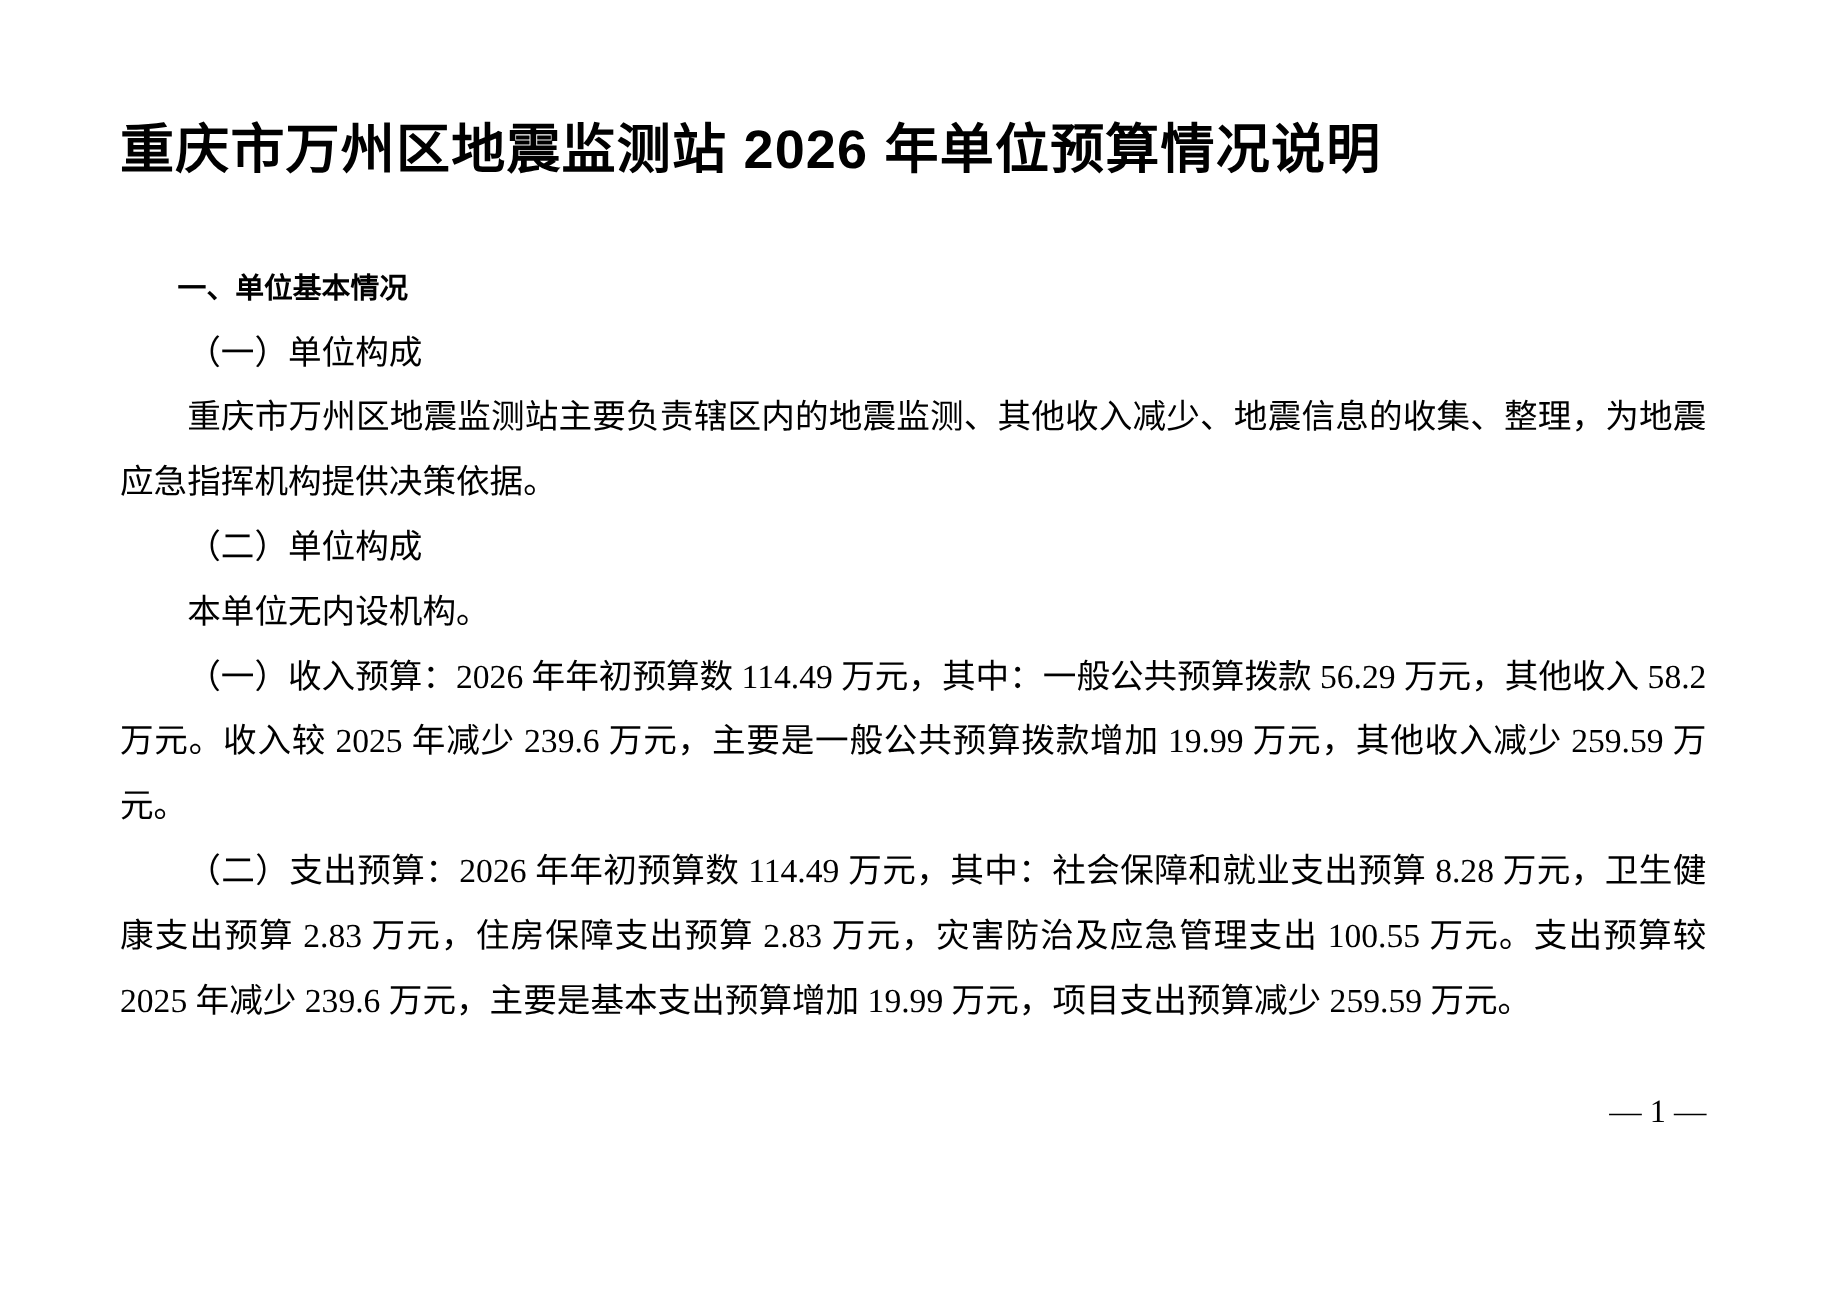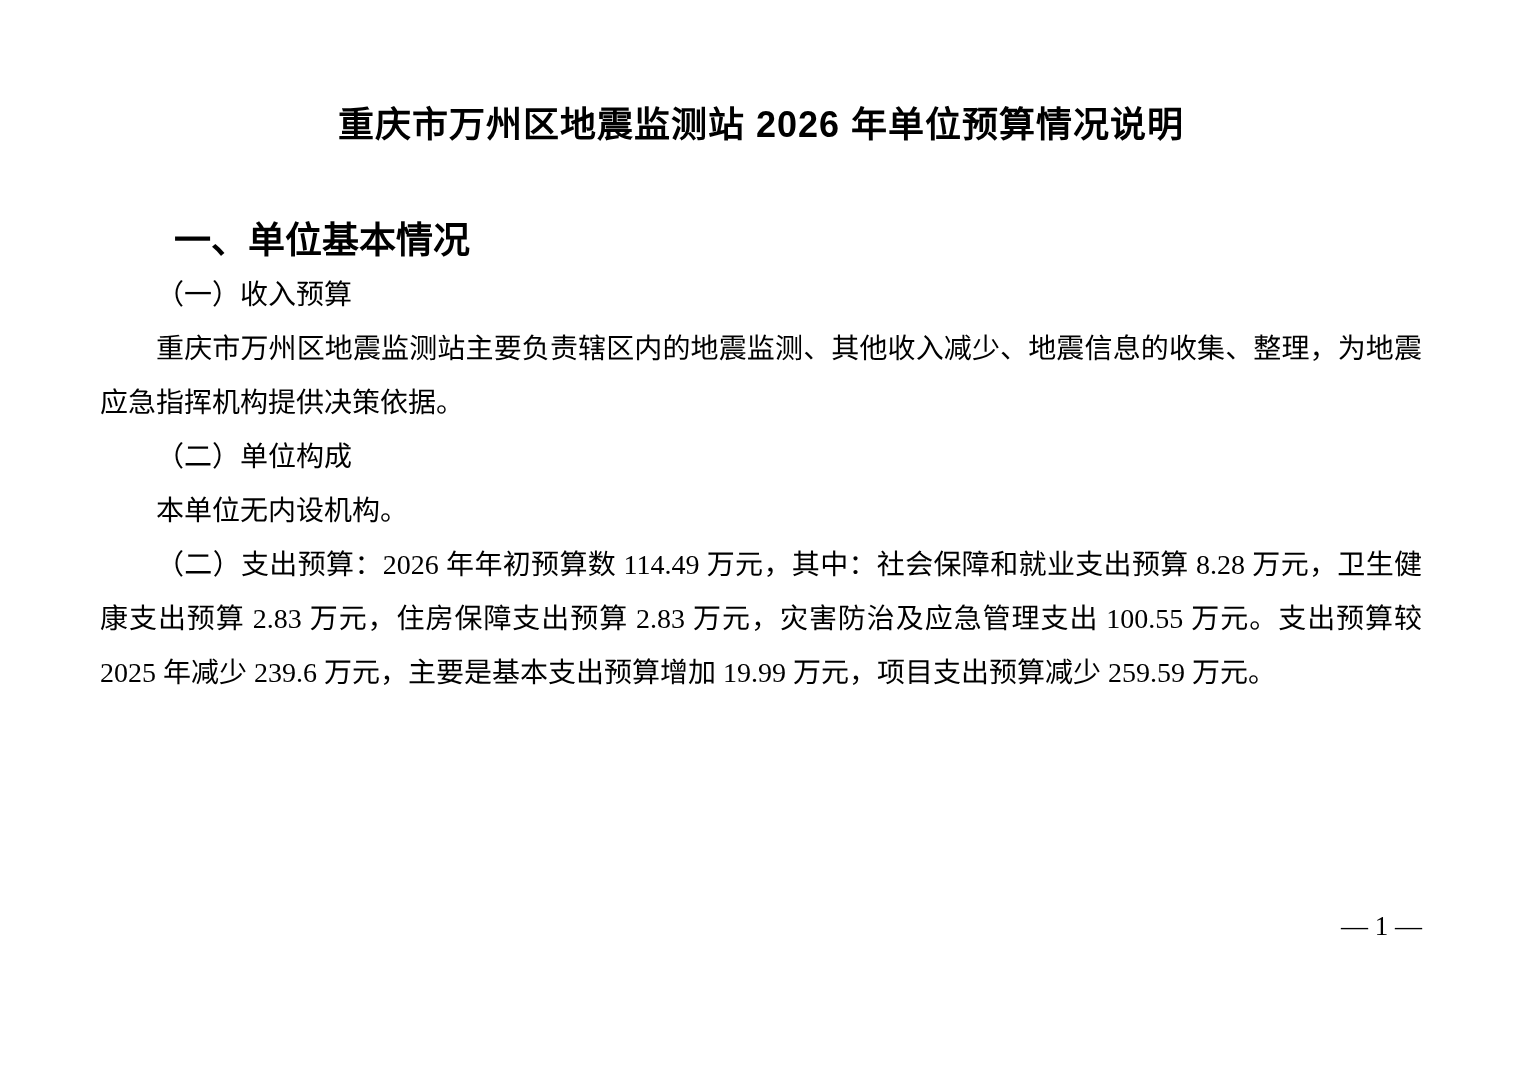--- a/index.html
+++ b/index.html
@@ -14,24 +14,24 @@
     overflow: hidden;
   }
   .content {
     position: absolute;
     left: 100px;
     right: 98px;
     top: 0;
   }
   .doc-title {
     margin-top: 98px;
-    text-align: center;
+    text-align: left;
     font-family: "Liberation Sans", "DejaVu Sans", sans-serif;
     font-weight: bold;
-    font-size: 36px;
+    font-size: 45px;
     line-height: 54px;
     letter-spacing: 1px;
     color: #000000;
   }
   .doc-body {
     margin-top: 62px;
     font-family: "Liberation Serif", "DejaVu Serif", serif;
     font-size: 28px;
     line-height: 54px;
     color: #000000;
@@ -39,21 +39,21 @@
   .doc-body p {
     text-indent: 2em;
   }
   .para {
     text-align: justify;
     text-justify: inter-character;
   }
   .heading-1 {
     font-family: "Liberation Sans", "DejaVu Sans", sans-serif;
     font-weight: bold;
-    font-size: 37px;
+    font-size: 24px;
   }
   .heading-2 {
     font-family: "Liberation Serif", "DejaVu Serif", serif;
     font-size: 28px;
   }
   .page-number {
     position: absolute;
     right: 98px;
     top: 908px;
     font-family: "Liberation Serif", "DejaVu Serif", serif;
@@ -65,22 +65,23 @@
 </style>
 </head>
 <body>
 
 <div class="page">
   <div class="content">
     <h1 class="doc-title">重庆市万州区地震监测站 2026 年单位预算情况说明</h1>
 
     <div class="doc-body">
       <p class="heading-1">一、单位基本情况</p>
-      <p class="heading-2">（一）收入预算</p>
+      <p class="heading-2">（一）单位构成</p>
       <p class="para">重庆市万州区地震监测站主要负责辖区内的地震监测、其他收入减少、地震信息的收集、整理，为地震应急指挥机构提供决策依据。</p>
       <p class="heading-2">（二）单位构成</p>
       <p class="para">本单位无内设机构。</p>
+      <p class="para">（一）收入预算：2026 年年初预算数 114.49 万元，其中：一般公共预算拨款 56.29 万元，其他收入 58.2 万元。收入较 2025 年减少 239.6 万元，主要是一般公共预算拨款增加 19.99 万元，其他收入减少 259.59 万元。</p>
       <p class="para">（二）支出预算：2026 年年初预算数 114.49 万元，其中：社会保障和就业支出预算 8.28 万元，卫生健康支出预算 2.83 万元，住房保障支出预算 2.83 万元，灾害防治及应急管理支出 100.55 万元。支出预算较 2025 年减少 239.6 万元，主要是基本支出预算增加 19.99 万元，项目支出预算减少 259.59 万元。</p>
     </div>
   </div>
 
   <div class="page-number">— 1 —</div>
 </div>
 
 </body></html>

